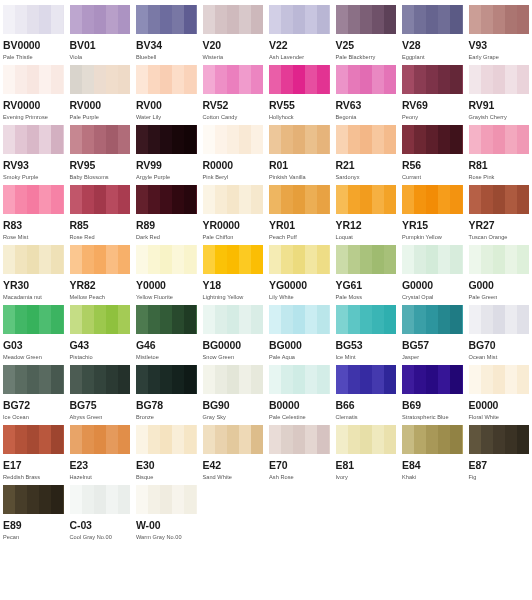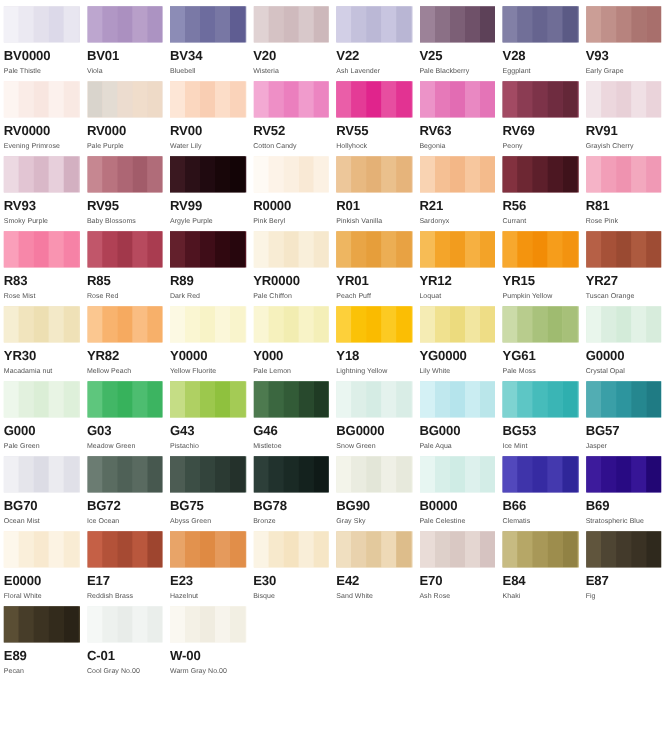--- a/index.html
+++ b/index.html
@@ -446,31 +446,20 @@
         <div class="band" style="left: 0%; width: 20%; background: rgb(252, 249, 227);"></div>
         <div class="band" style="left: 20%; width: 20%; background: rgb(250, 246, 210);"></div>
         <div class="band" style="left: 40%; width: 20%; background: rgb(248, 243, 199);"></div>
         <div class="band" style="left: 60%; width: 20%; background: rgb(251, 247, 217);"></div>
         <div class="band" style="left: 80%; width: 20%; background: rgb(249, 244, 204);"></div>
       </div>
       <div class="swatch-code">Y0000</div>
       <div class="swatch-name">Yellow Fluorite</div>
     </div>
     <div class="swatch-cell">
-      <div class="swatch-chip" style="background: rgb(246, 242, 194);">
-        <div class="band" style="left: 0%; width: 20%; background: rgb(250, 246, 211);"></div>
-        <div class="band" style="left: 20%; width: 20%; background: rgb(246, 241, 189);"></div>
-        <div class="band" style="left: 40%; width: 20%; background: rgb(242, 237, 177);"></div>
-        <div class="band" style="left: 60%; width: 20%; background: rgb(248, 243, 199);"></div>
-        <div class="band" style="left: 80%; width: 20%; background: rgb(244, 239, 184);"></div>
-      </div>
-      <div class="swatch-code">Y000</div>
-      <div class="swatch-name">Pale Lemon</div>
-    </div>
-    <div class="swatch-cell">
       <div class="swatch-chip" style="background: rgb(252, 197, 18);">
         <div class="band" style="left: 0%; width: 20%; background: rgb(253, 208, 58);"></div>
         <div class="band" style="left: 20%; width: 20%; background: rgb(251, 194, 7);"></div>
         <div class="band" style="left: 40%; width: 20%; background: rgb(250, 187, 0);"></div>
         <div class="band" style="left: 60%; width: 20%; background: rgb(252, 202, 34);"></div>
         <div class="band" style="left: 80%; width: 20%; background: rgb(251, 190, 4);"></div>
       </div>
       <div class="swatch-code">Y18</div>
       <div class="swatch-name">Lightning Yellow</div>
     </div>
@@ -743,20 +732,31 @@
         <div class="band" style="left: 0%; width: 20%; background: rgb(233, 220, 215);"></div>
         <div class="band" style="left: 20%; width: 20%; background: rgb(222, 208, 202);"></div>
         <div class="band" style="left: 40%; width: 20%; background: rgb(217, 200, 195);"></div>
         <div class="band" style="left: 60%; width: 20%; background: rgb(228, 214, 209);"></div>
         <div class="band" style="left: 80%; width: 20%; background: rgb(214, 195, 193);"></div>
       </div>
       <div class="swatch-code">E70</div>
       <div class="swatch-name">Ash Rose</div>
     </div>
     <div class="swatch-cell">
+      <div class="swatch-chip" style="background: rgb(236, 229, 182);">
+        <div class="band" style="left: 0%; width: 20%; background: rgb(242, 237, 200);"></div>
+        <div class="band" style="left: 20%; width: 20%; background: rgb(236, 228, 179);"></div>
+        <div class="band" style="left: 40%; width: 20%; background: rgb(231, 223, 168);"></div>
+        <div class="band" style="left: 60%; width: 20%; background: rgb(239, 233, 190);"></div>
+        <div class="band" style="left: 80%; width: 20%; background: rgb(234, 225, 173);"></div>
+      </div>
+      <div class="swatch-code">E81</div>
+      <div class="swatch-name">Ivory</div>
+    </div>
+    <div class="swatch-cell">
       <div class="swatch-chip" style="background: rgb(181, 165, 100);">
         <div class="band" style="left: 0%; width: 20%; background: rgb(199, 187, 130);"></div>
         <div class="band" style="left: 20%; width: 20%; background: rgb(182, 167, 103);"></div>
         <div class="band" style="left: 40%; width: 20%; background: rgb(168, 152, 88);"></div>
         <div class="band" style="left: 60%; width: 20%; background: rgb(157, 141, 77);"></div>
         <div class="band" style="left: 80%; width: 20%; background: rgb(145, 130, 68);"></div>
       </div>
       <div class="swatch-code">E84</div>
       <div class="swatch-name">Khaki</div>
     </div>
@@ -783,21 +783,21 @@
       <div class="swatch-name">Pecan</div>
     </div>
     <div class="swatch-cell">
       <div class="swatch-chip" style="background: rgb(238, 242, 239);">
         <div class="band" style="left: 0%; width: 20%; background: rgb(245, 248, 246);"></div>
         <div class="band" style="left: 20%; width: 20%; background: rgb(237, 241, 238);"></div>
         <div class="band" style="left: 40%; width: 20%; background: rgb(232, 236, 233);"></div>
         <div class="band" style="left: 60%; width: 20%; background: rgb(241, 244, 242);"></div>
         <div class="band" style="left: 80%; width: 20%; background: rgb(234, 238, 235);"></div>
       </div>
-      <div class="swatch-code">C-01</div>
+      <div class="swatch-code">C-03</div>
       <div class="swatch-name">Cool Gray No.00</div>
     </div>
     <div class="swatch-cell">
       <div class="swatch-chip" style="background: rgb(245, 242, 232);">
         <div class="band" style="left: 0%; width: 20%; background: rgb(250, 248, 241);"></div>
         <div class="band" style="left: 20%; width: 20%; background: rgb(244, 241, 230);"></div>
         <div class="band" style="left: 40%; width: 20%; background: rgb(240, 236, 224);"></div>
         <div class="band" style="left: 60%; width: 20%; background: rgb(247, 244, 236);"></div>
         <div class="band" style="left: 80%; width: 20%; background: rgb(242, 239, 227);"></div>
       </div>

